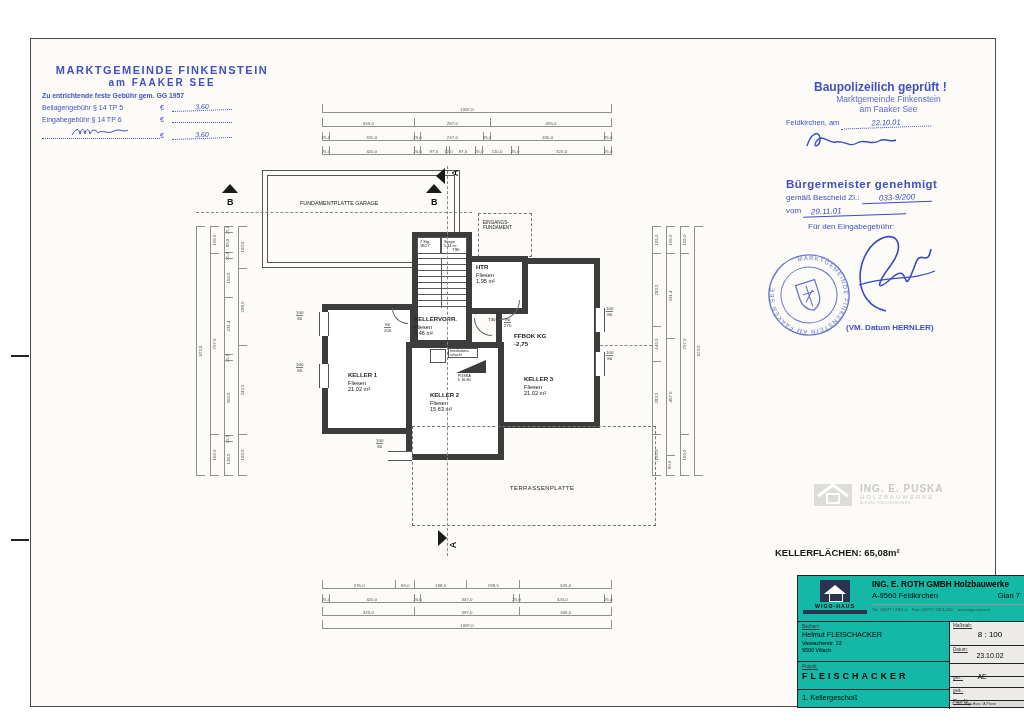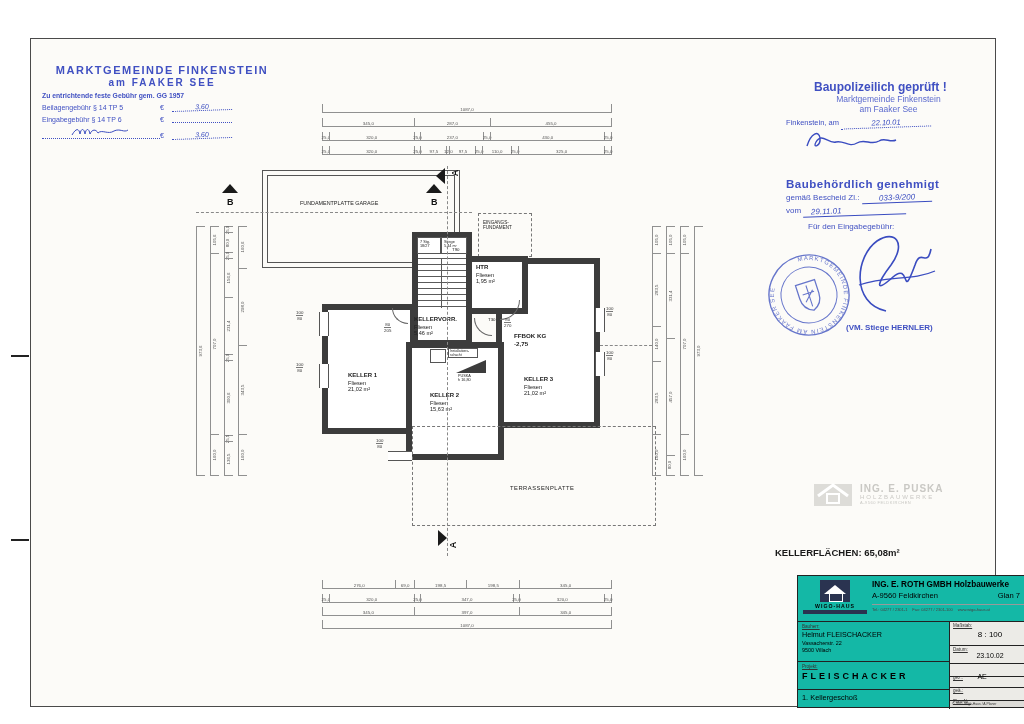--- a/index.html
+++ b/index.html
@@ -127,44 +127,44 @@
     <span class="eur">€</span>
     <span class="val dotted hand">3,60</span>
   </div>
 </div>
 
 <div id="stamp-checked" class="abs ink">
   <div class="t1">Baupolizeilich geprüft !</div>
   <div class="t2 ink-light">Marktgemeinde Finkenstein</div>
   <div class="t3 ink-light">am Faaker See</div>
   <div class="row">
-    <span>Finkenstein, am</span>
+    <span>Feldkirchen, am</span>
     <span class="dotted hand" style="display:inline-block;min-width:90px;text-align:center;">22.10.01</span>
   </div>
   <svg width="95" height="26" viewBox="0 0 95 26" style="margin-left:18px;">
     <path d="M3,18 C7,5 15,2 16,10 C17,18 8,21 12,14 C18,4 24,16 32,14 C40,12 45,20 53,15 C61,10 67,18 75,13 C81,9 86,15 92,12" stroke="#3a4cc0" fill="none" stroke-width="1.4"></path>
   </svg>
 </div>
 
 <div id="stamp-approved" class="abs ink">
-  <div class="t1">Baubehördlich genehmigt</div>
+  <div class="t1">Bürgermeister genehmigt</div>
   <div class="row">
     <span>gemäß Bescheid Zl.:</span>
     <span class="hand" style="display:inline-block;border-bottom:1px solid #3a4cc0;min-width:70px;text-align:center;">033-9/200</span>
   </div>
   <div class="row">
     <span>vom</span>
     <span class="hand" style="display:inline-block;border-bottom:1px solid #3a4cc0;min-width:95px;text-align:left;padding-left:8px;">29.11.01</span>
   </div>
   <div class="fuer">Für den Eingabegebühr:</div>
   <svg width="120" height="90" viewBox="0 0 120 90" style="margin-left:45px;margin-top:-4px;">
     <path d="M55,84 C20,76 24,30 46,14 C64,2 76,16 60,38 C47,55 42,68 62,50 C80,34 70,76 84,38 C90,20 96,42 100,22" stroke="#3a4cc0" fill="none" stroke-width="1.6"></path>
     <path d="M28,58 C55,48 82,54 104,44" stroke="#3a4cc0" fill="none" stroke-width="1.3"></path>
   </svg>
-  <div class="name">(VM. Stiege HERNLER)</div>
+  <div class="name">(VM. Datum HERNLER)</div>
 </div>
 
 <svg class="seal" style="left:766px;top:252px;transform:rotate(-18deg);" width="86" height="86" viewBox="0 0 86 86">
   <circle cx="43" cy="43" r="40" fill="none" stroke="#4356c0" stroke-width="1.4"></circle>
   <circle cx="43" cy="43" r="28" fill="none" stroke="#4356c0" stroke-width="1"></circle>
   <defs>
       <path id="sealpath" d="M 43,8 a35,35 0 1,1 -0.01,0"></path>
     </defs>
   <text font-size="6" fill="#4356c0" letter-spacing="1"><textPath href="#sealpath">MARKTGEMEINDE FINKENSTEIN AM FAAKER SEE</textPath></text>
   <path d="M33,30 h20 v14 c0,9 -5,13 -10,15 c-5,-2 -10,-6 -10,-15 z" fill="none" stroke="#4356c0" stroke-width="1.3"></path>

